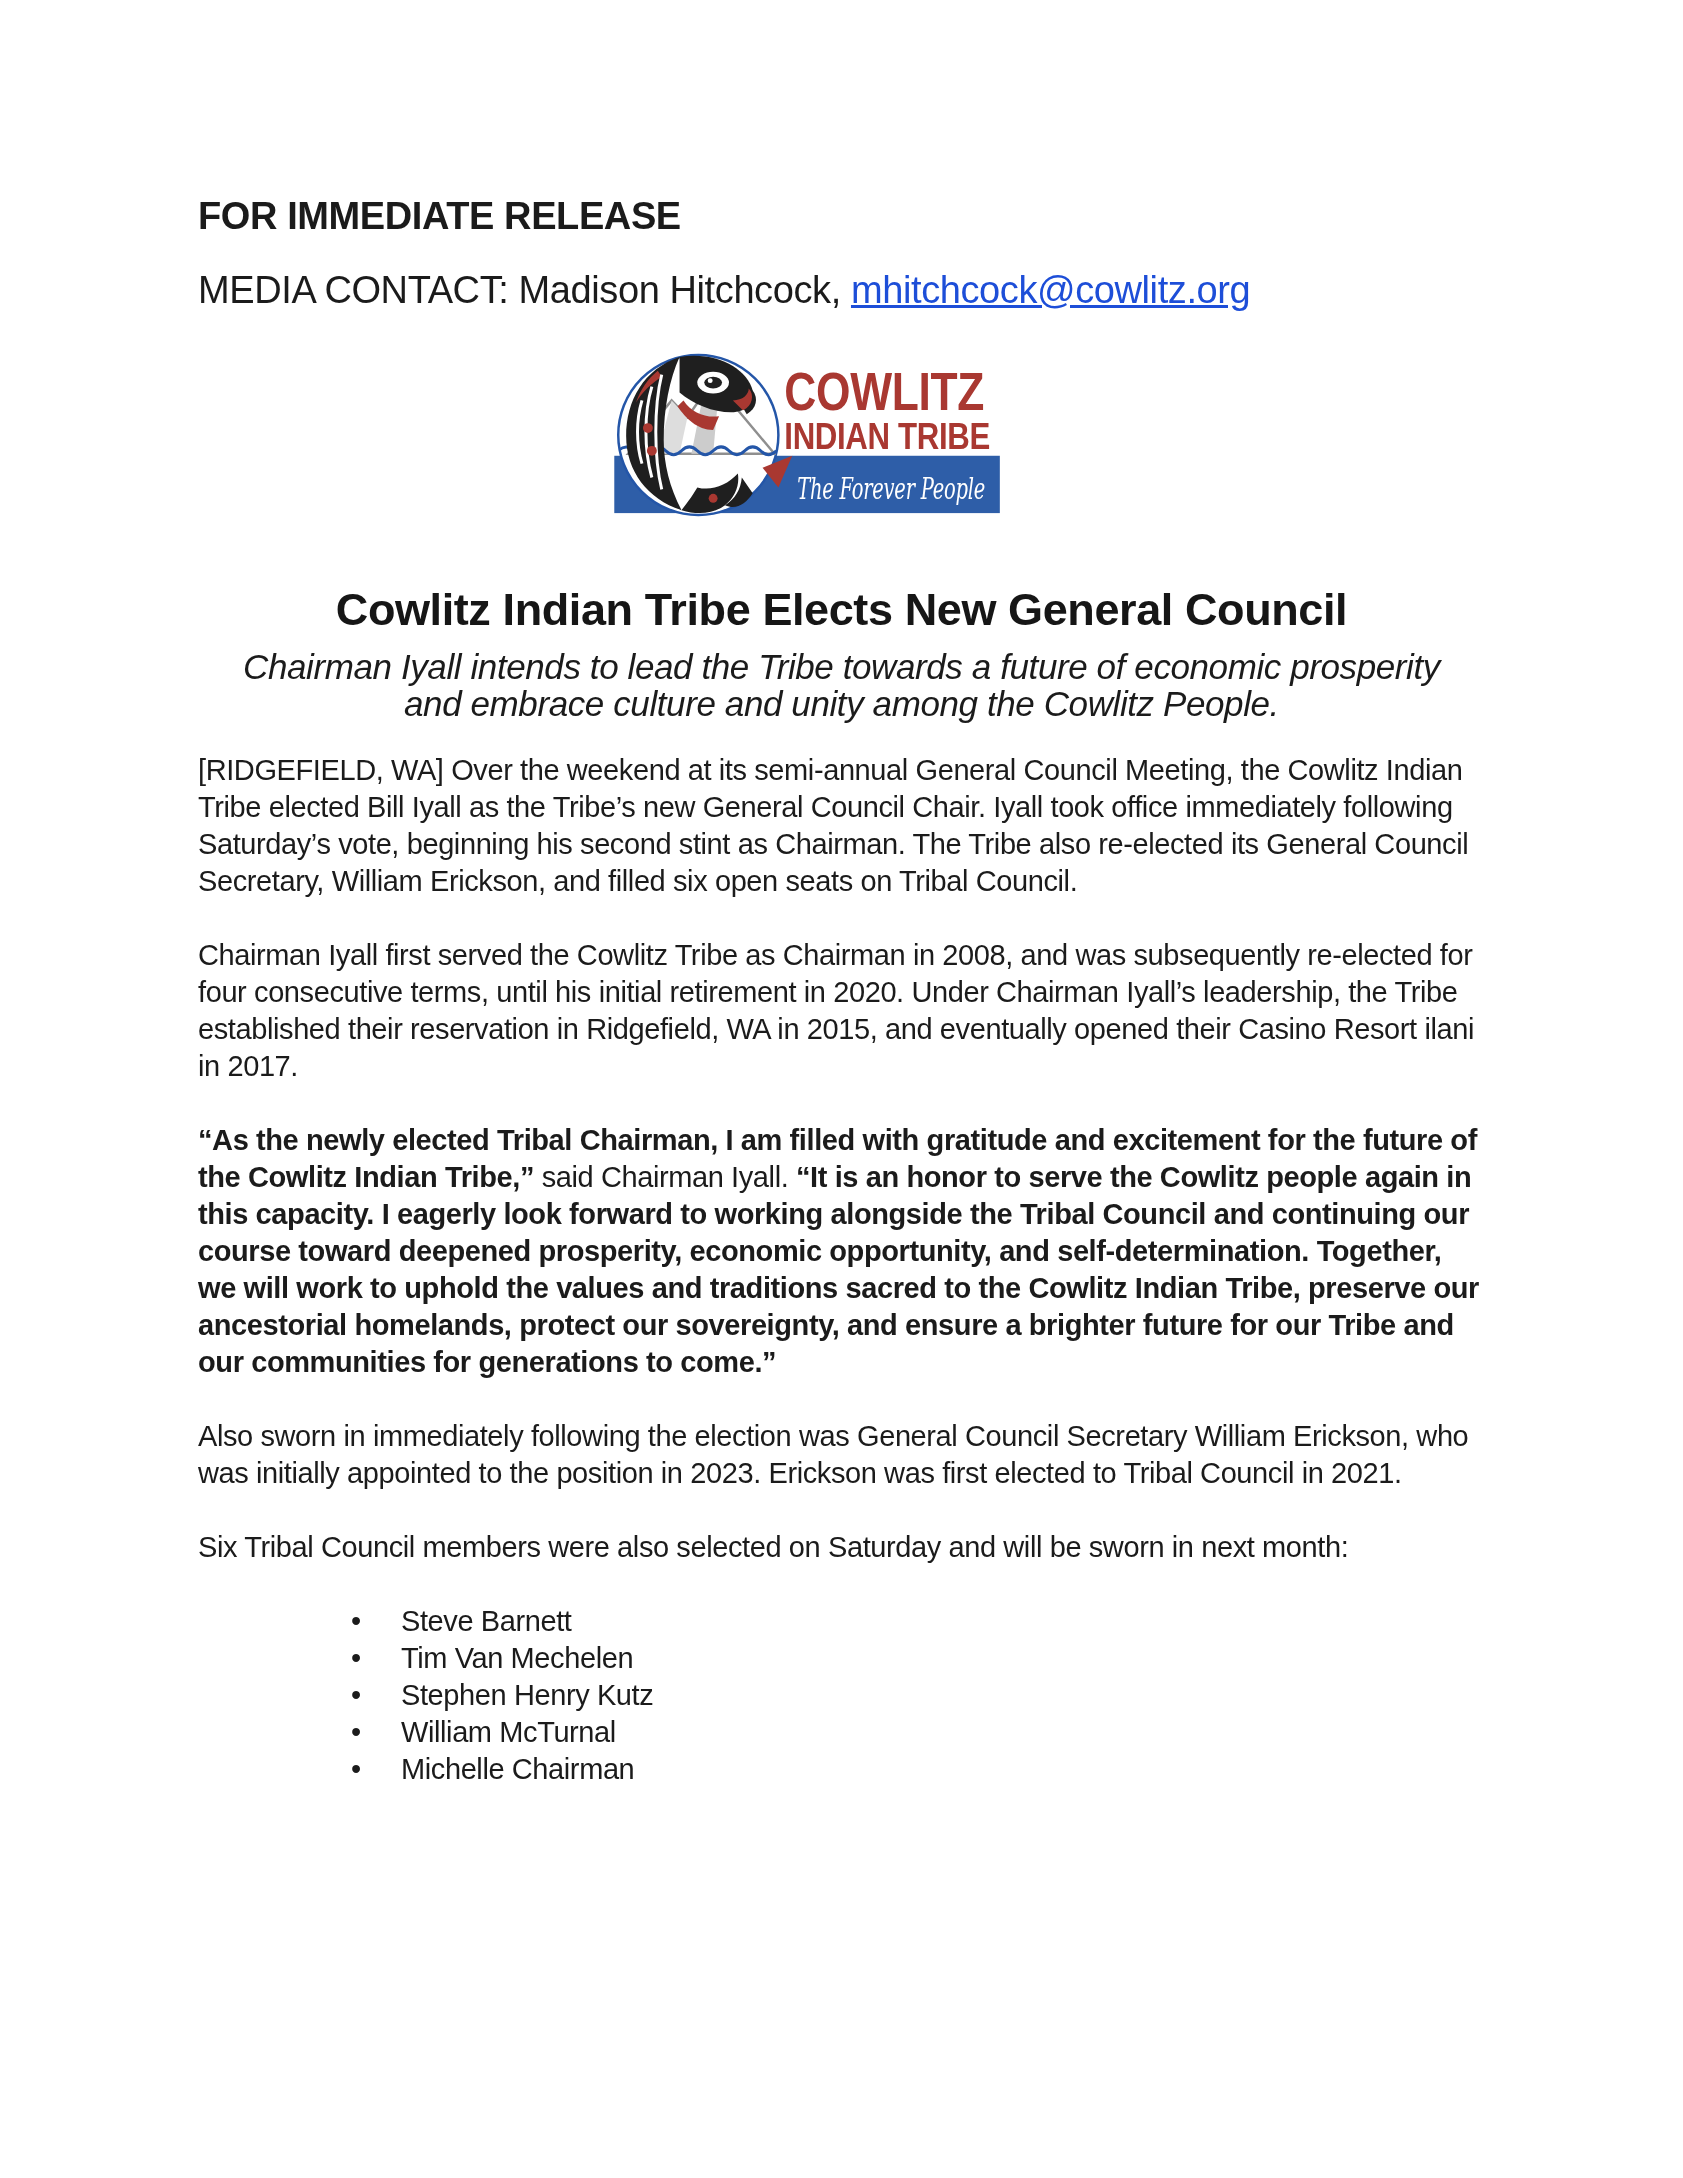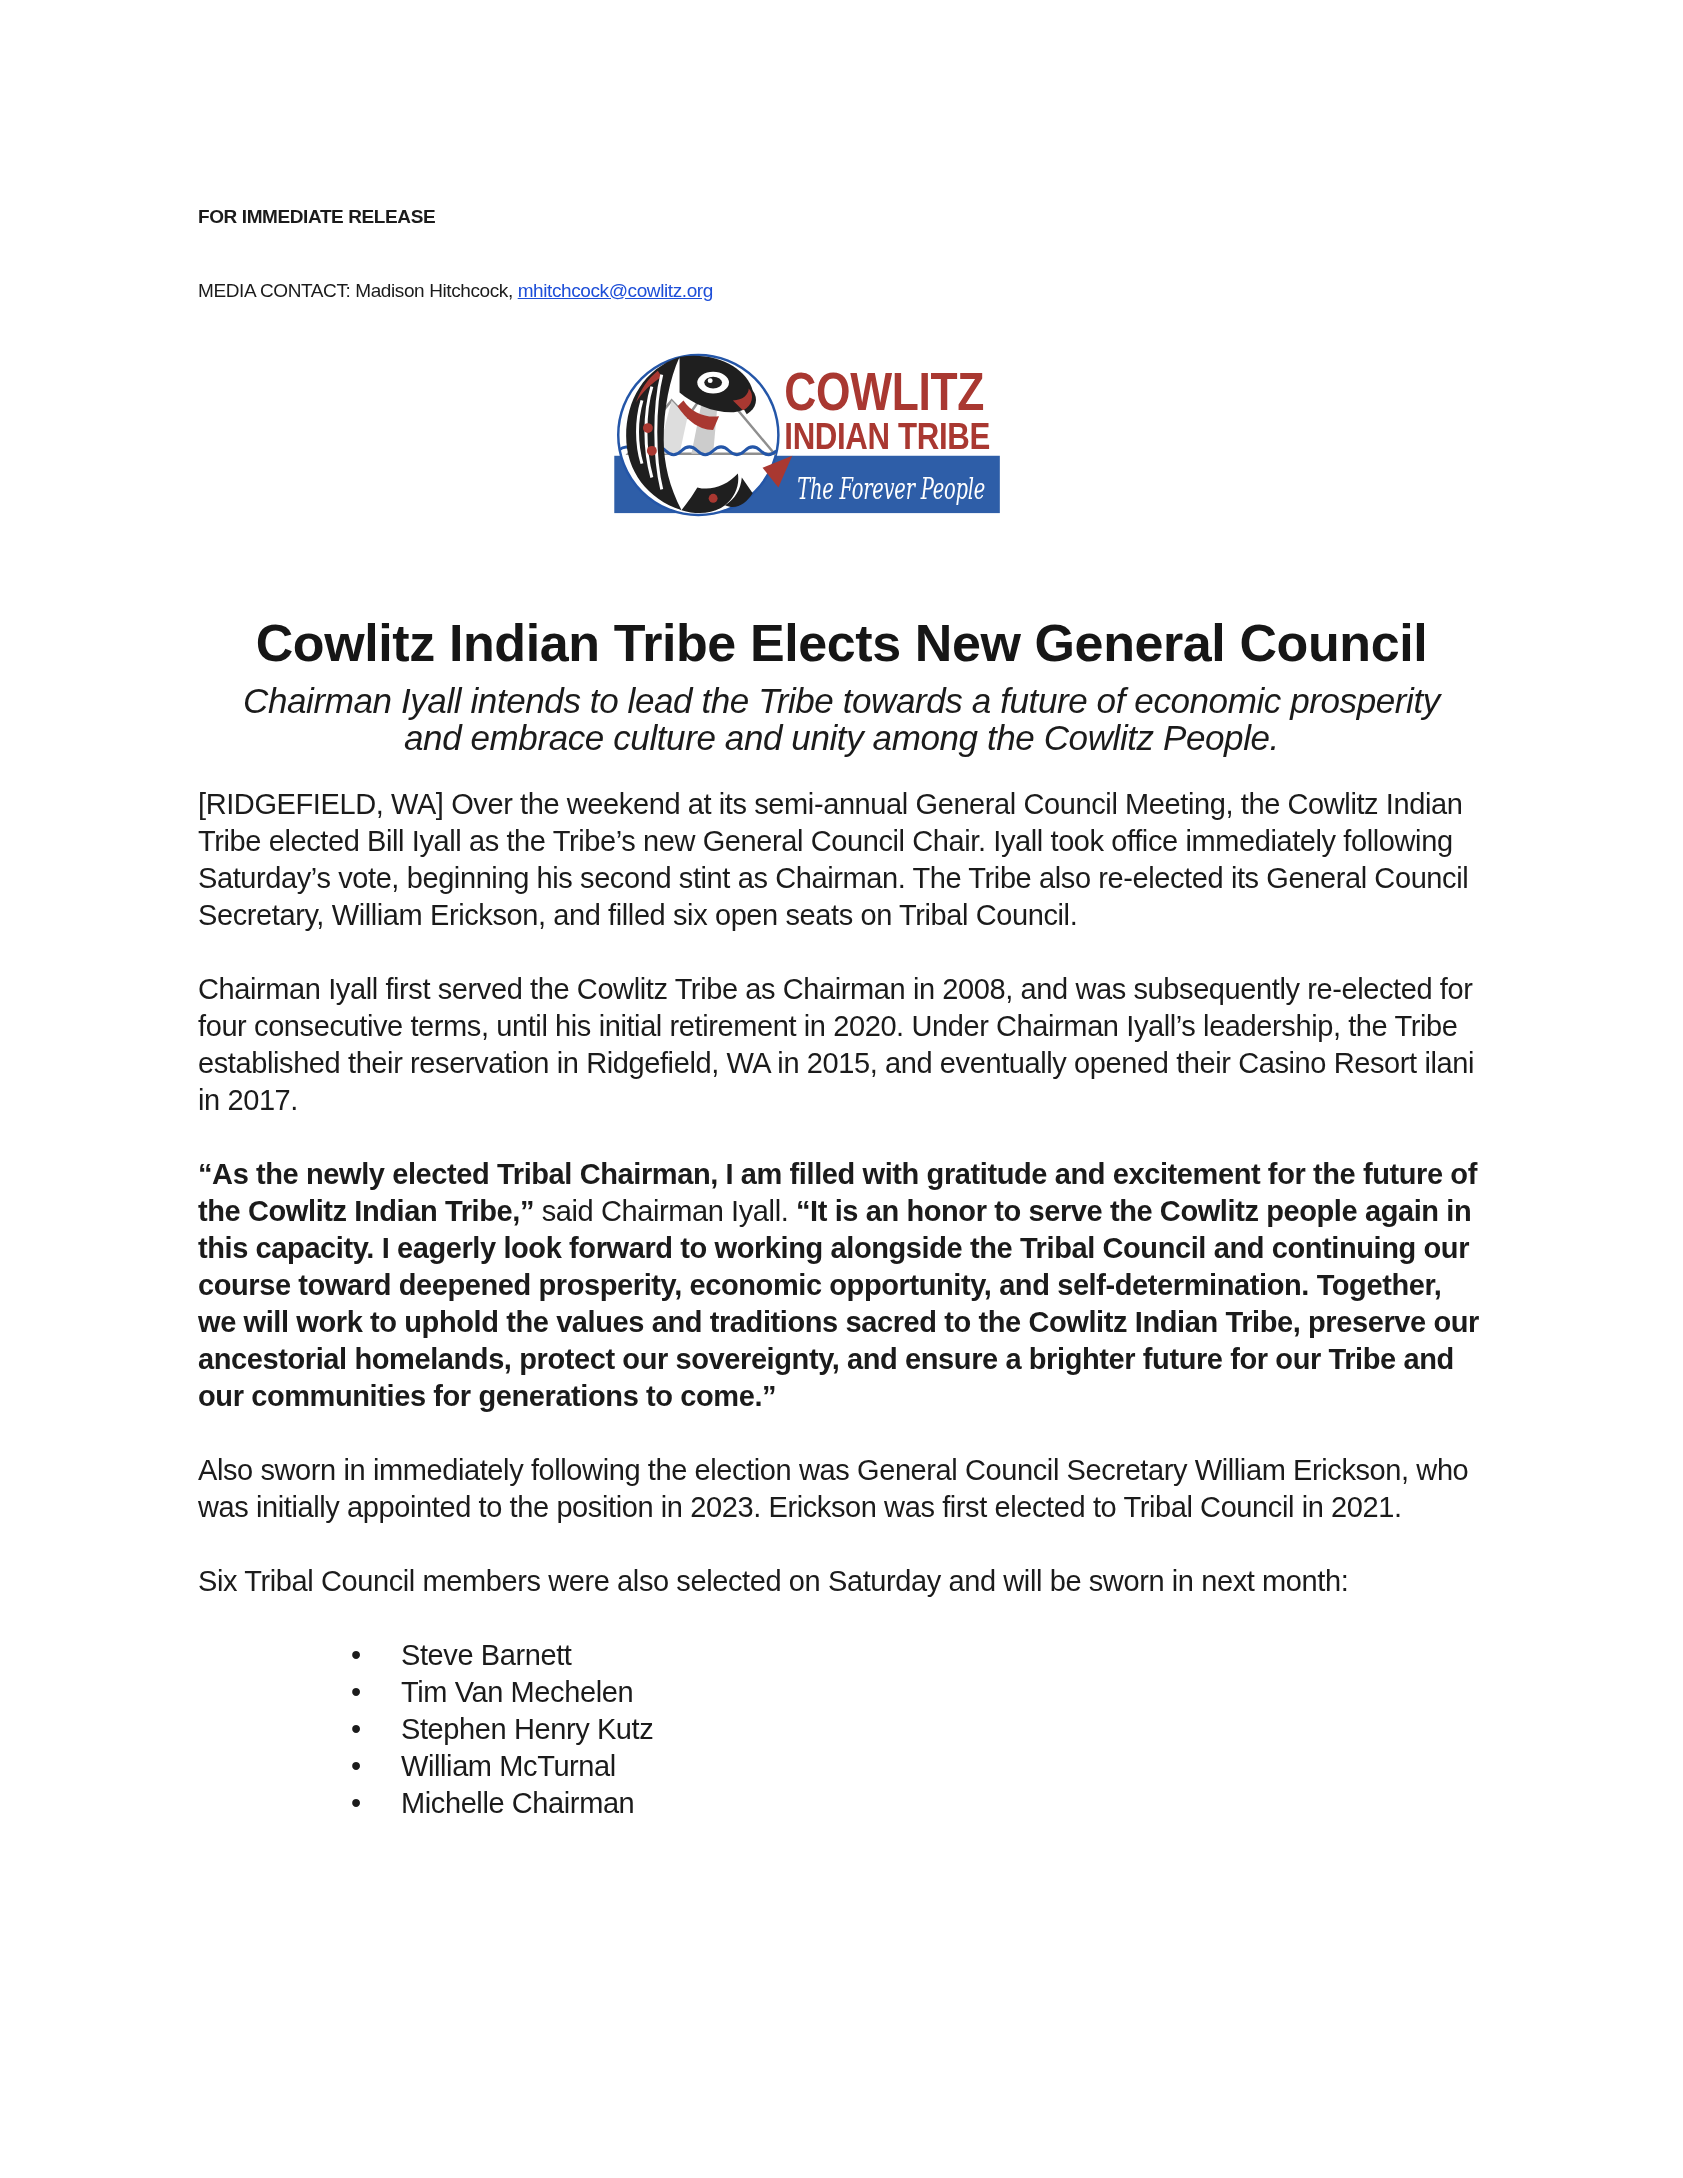--- a/index.html
+++ b/index.html
@@ -13,40 +13,40 @@
     height: 2178px;
     background: #ffffff;
     overflow: hidden;
     font-family: "Liberation Sans", sans-serif;
     color: #1b1b1b;
     box-sizing: border-box;
     padding: 198px 198px 0 198px;
     letter-spacing: -0.4px;
   }
   .meta-line {
-    font-size: 19px;
+    font-size: 38px;
     line-height: 37px;
     margin: 0;
   }
   .release-label { font-weight: bold; }
   .contact-line { margin-top: 37px; }
   a.email-link {
     color: #1d4ed8;
     text-decoration: underline;
     cursor: pointer;
   }
   .logo-wrap {
     margin: 40px 0 0 416px;
     width: 396px;
     height: 173px;
   }
   .headline {
-    margin: 91px 0 0 0;
+    margin: 57px 0 0 0;
     text-align: center;
-    font-size: 52px;
+    font-size: 45px;
     line-height: 61px;
     font-weight: bold;
     color: #161616;
   }
   .subhead {
     margin: 8px auto 0 auto;
     max-width: 1228px;
     text-align: center;
     font-style: italic;
     font-size: 35px;

